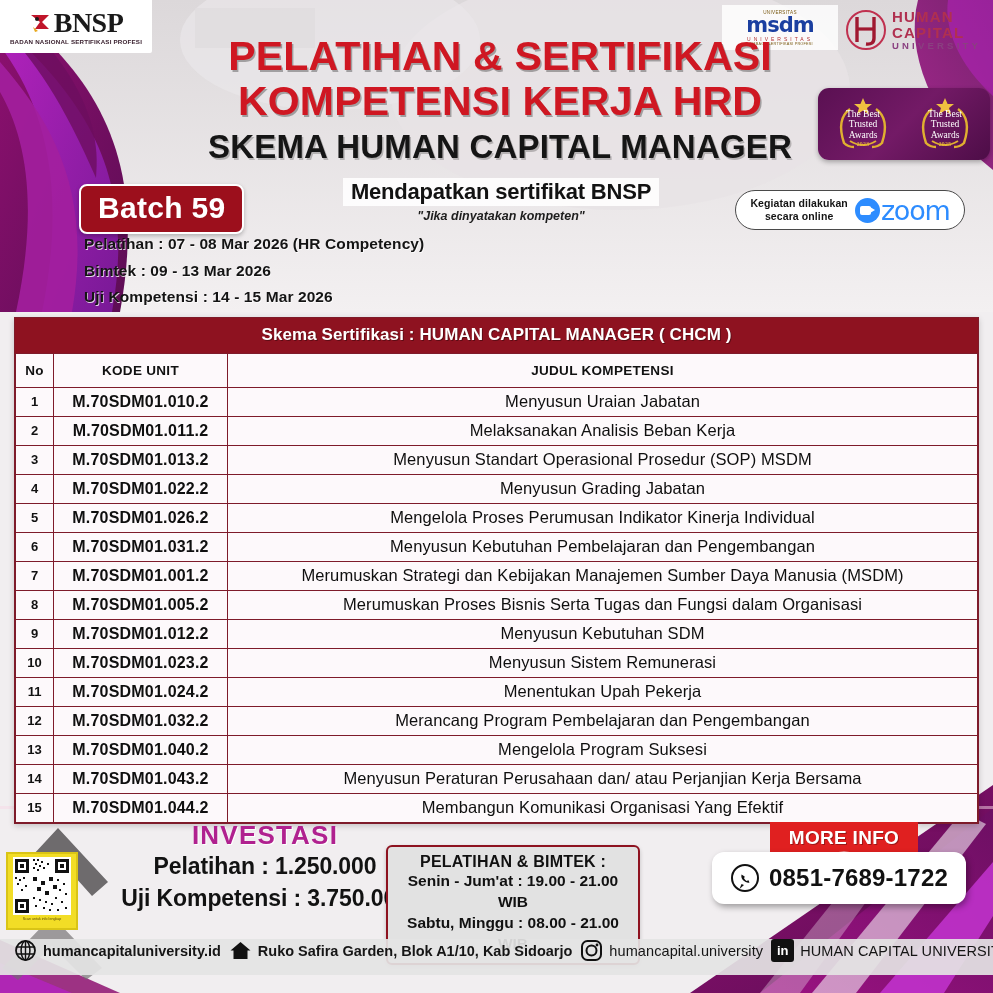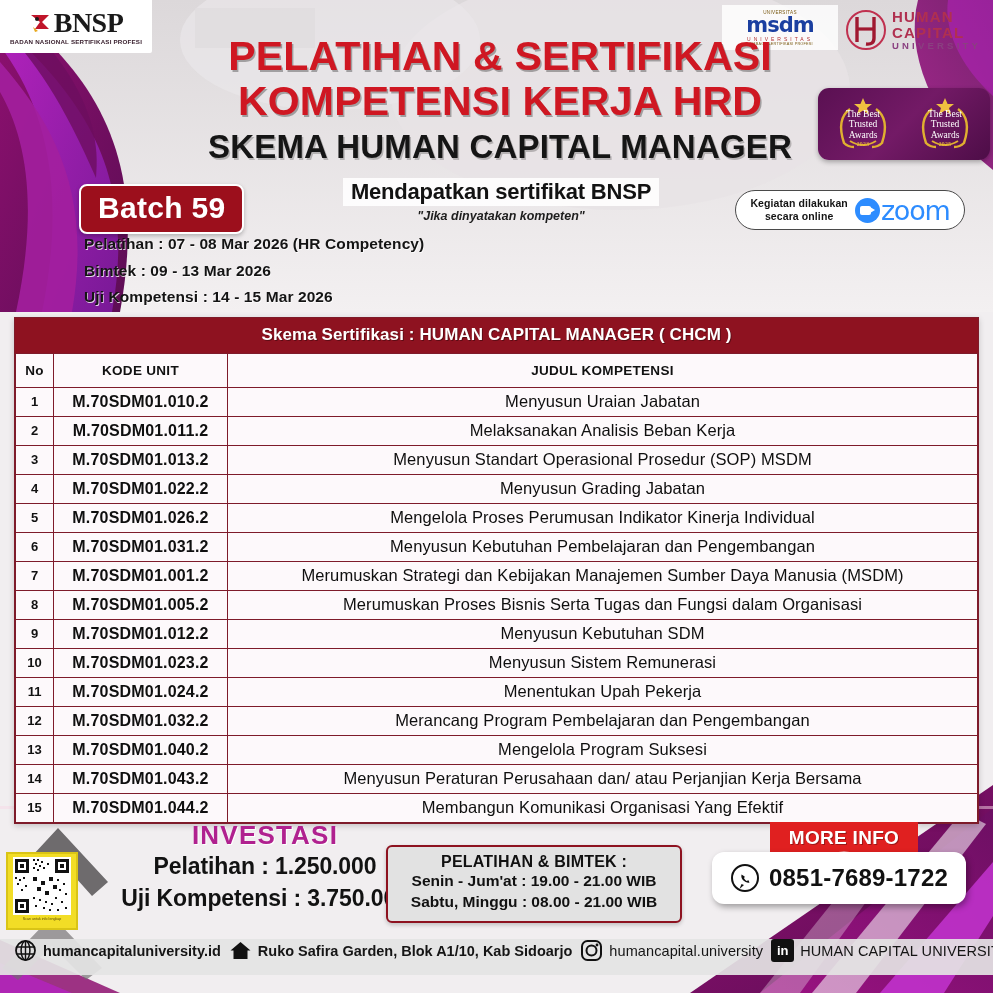--- a/index.html
+++ b/index.html
@@ -225,21 +225,21 @@
     font-size: 26px; font-weight: 800; color: #b0218f;
     letter-spacing: 1.2px; text-shadow: 1px 1px 0 rgba(255,255,255,.9);
   }
   .invest-line {
     font-size: 23px; font-weight: 800; color: #121212;
     line-height: 1.38; letter-spacing: -.1px;
   }
 
   .hours-box {
     position: absolute; left: 386px; top: 845px;
-    width: 296px;
+    width: 254px;
     background: #e2e2e2;
     border: 2.2px solid #8e1220; border-radius: 6px;
     padding: 6px 8px 8px; text-align: center;
     box-shadow: 0 2px 4px rgba(0,0,0,.2);
   }
   .hours-t { font-size: 16px; font-weight: 800; color: #111; letter-spacing: .2px; }
   .hours-l { font-size: 15.5px; font-weight: 700; color: #111; line-height: 1.35; }
 
   .moreinfo-ribbon {
     position: absolute; left: 770px; top: 822px;

